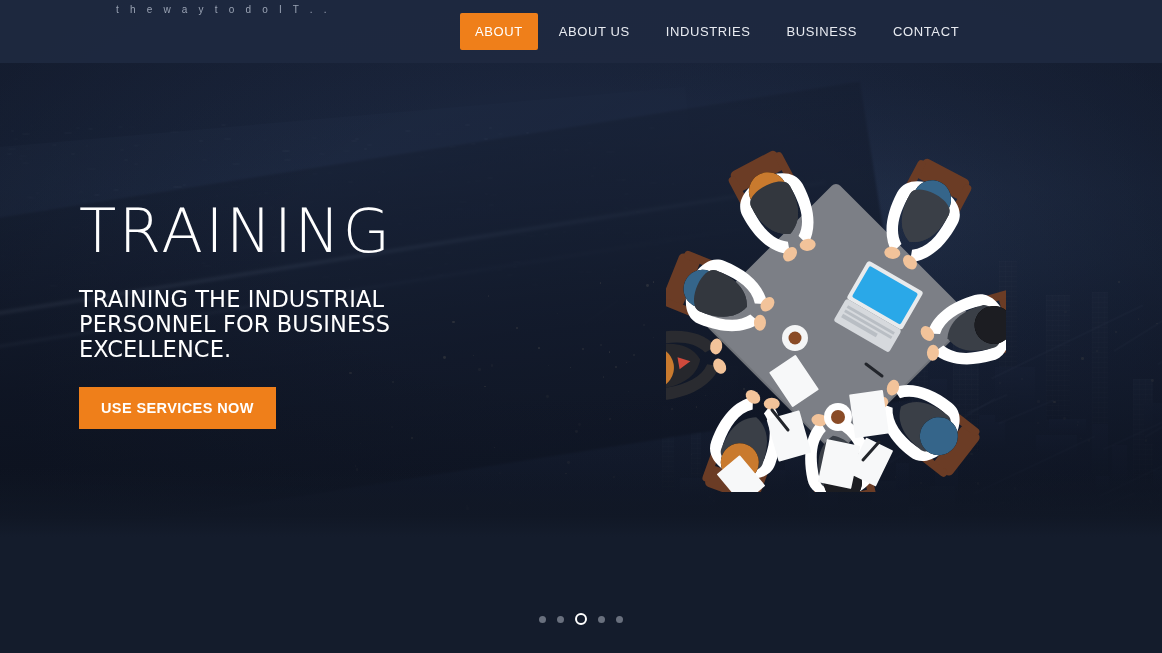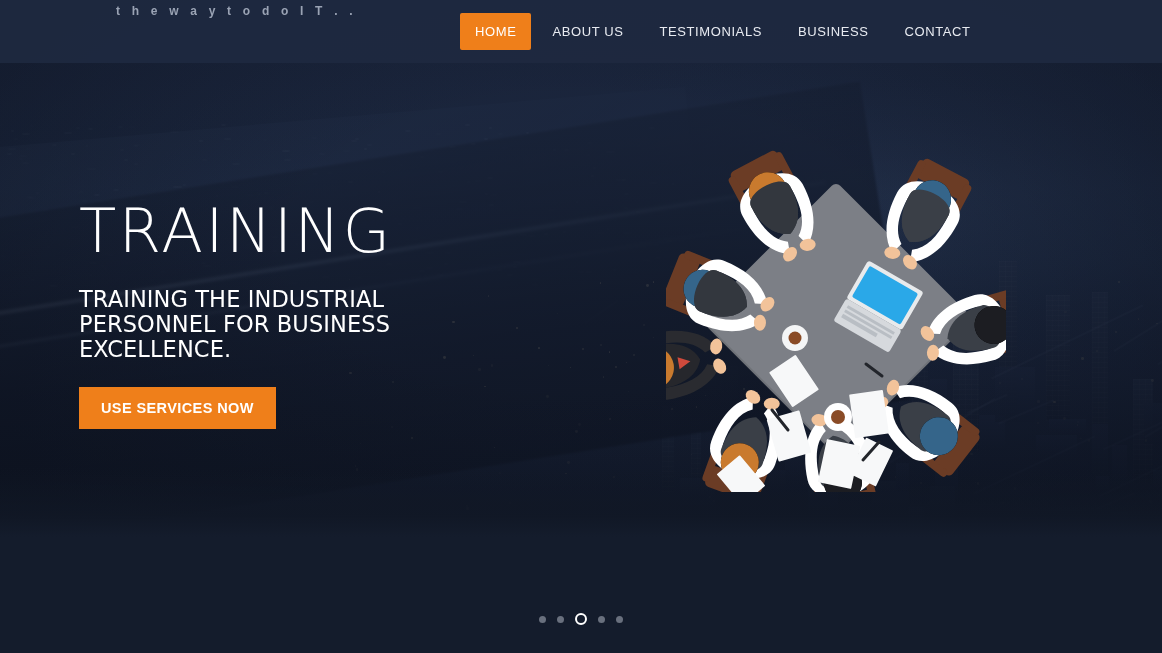--- a/index.html
+++ b/index.html
@@ -108,22 +108,22 @@
     background:#ef7f1a;
   }
   .logo-e .e-dot {
     position:absolute; left:5px; top:14px; width:5px; height:5px;
     background:#ffffff; border-radius:50%;
   }
   .logo-txt { font-size:35px; font-weight:bold; letter-spacing:-0.5px; line-height:36px; }
   .logo-white { color:#ffffff; }
   .logo-orange { color:#ef7f1a; }
   .logo-tag {
-    margin-top:-4px; font-size:12px; letter-spacing:4.2px;
-    color:#9aa3b4; font-weight:bold; padding-left:38px;
+    margin-top:-4px; font-size:10px; letter-spacing:4.2px;
+    color:#9aa3b4; font-weight:normal; padding-left:38px;
   }
 
   .nav { position:absolute; left:460px; top:0; height:63px; display:flex; align-items:center; }
   .nav-item {
     font-size:13px; letter-spacing:0.6px; color:#e8ebf1;
     padding:11px 15px; margin-right:6px; white-space:nowrap;
     cursor:pointer; background:transparent; border:0;
     font-family:"Liberation Sans", sans-serif;
   }
   .nav-item.active { background:#ef7f1a; color:#ffffff; border-radius:2px; }
@@ -667,23 +667,23 @@
     </svg>
   </div>
 
   <div class="header">
 
     <div class="logo">
       <div class="logo-tag">t h e   w a y   t o   d o   I T . .</div>
     </div>
 
     <nav class="nav" id="nav">
-        <button class="nav-item active">HOME</button>
+        <button class="nav-item active">ABOUT</button>
         <button class="nav-item">ABOUT US</button>
-        <button class="nav-item">TESTIMONIALS</button>
+        <button class="nav-item">INDUSTRIES</button>
         <button class="nav-item">BUSINESS</button>
         <button class="nav-item">CONTACT</button>
       </nav>
   </div>
 
   <div class="hero-copy">
     <div class="hero-title">TRAINING</div>
     <div class="hero-sub">TRAINING THE INDUSTRIAL PERSONNEL FOR BUSINESS EXCELLENCE.</div>
     <div class="hero-btns">
       <button class="btn btn-primary">USE SERVICES NOW</button>

